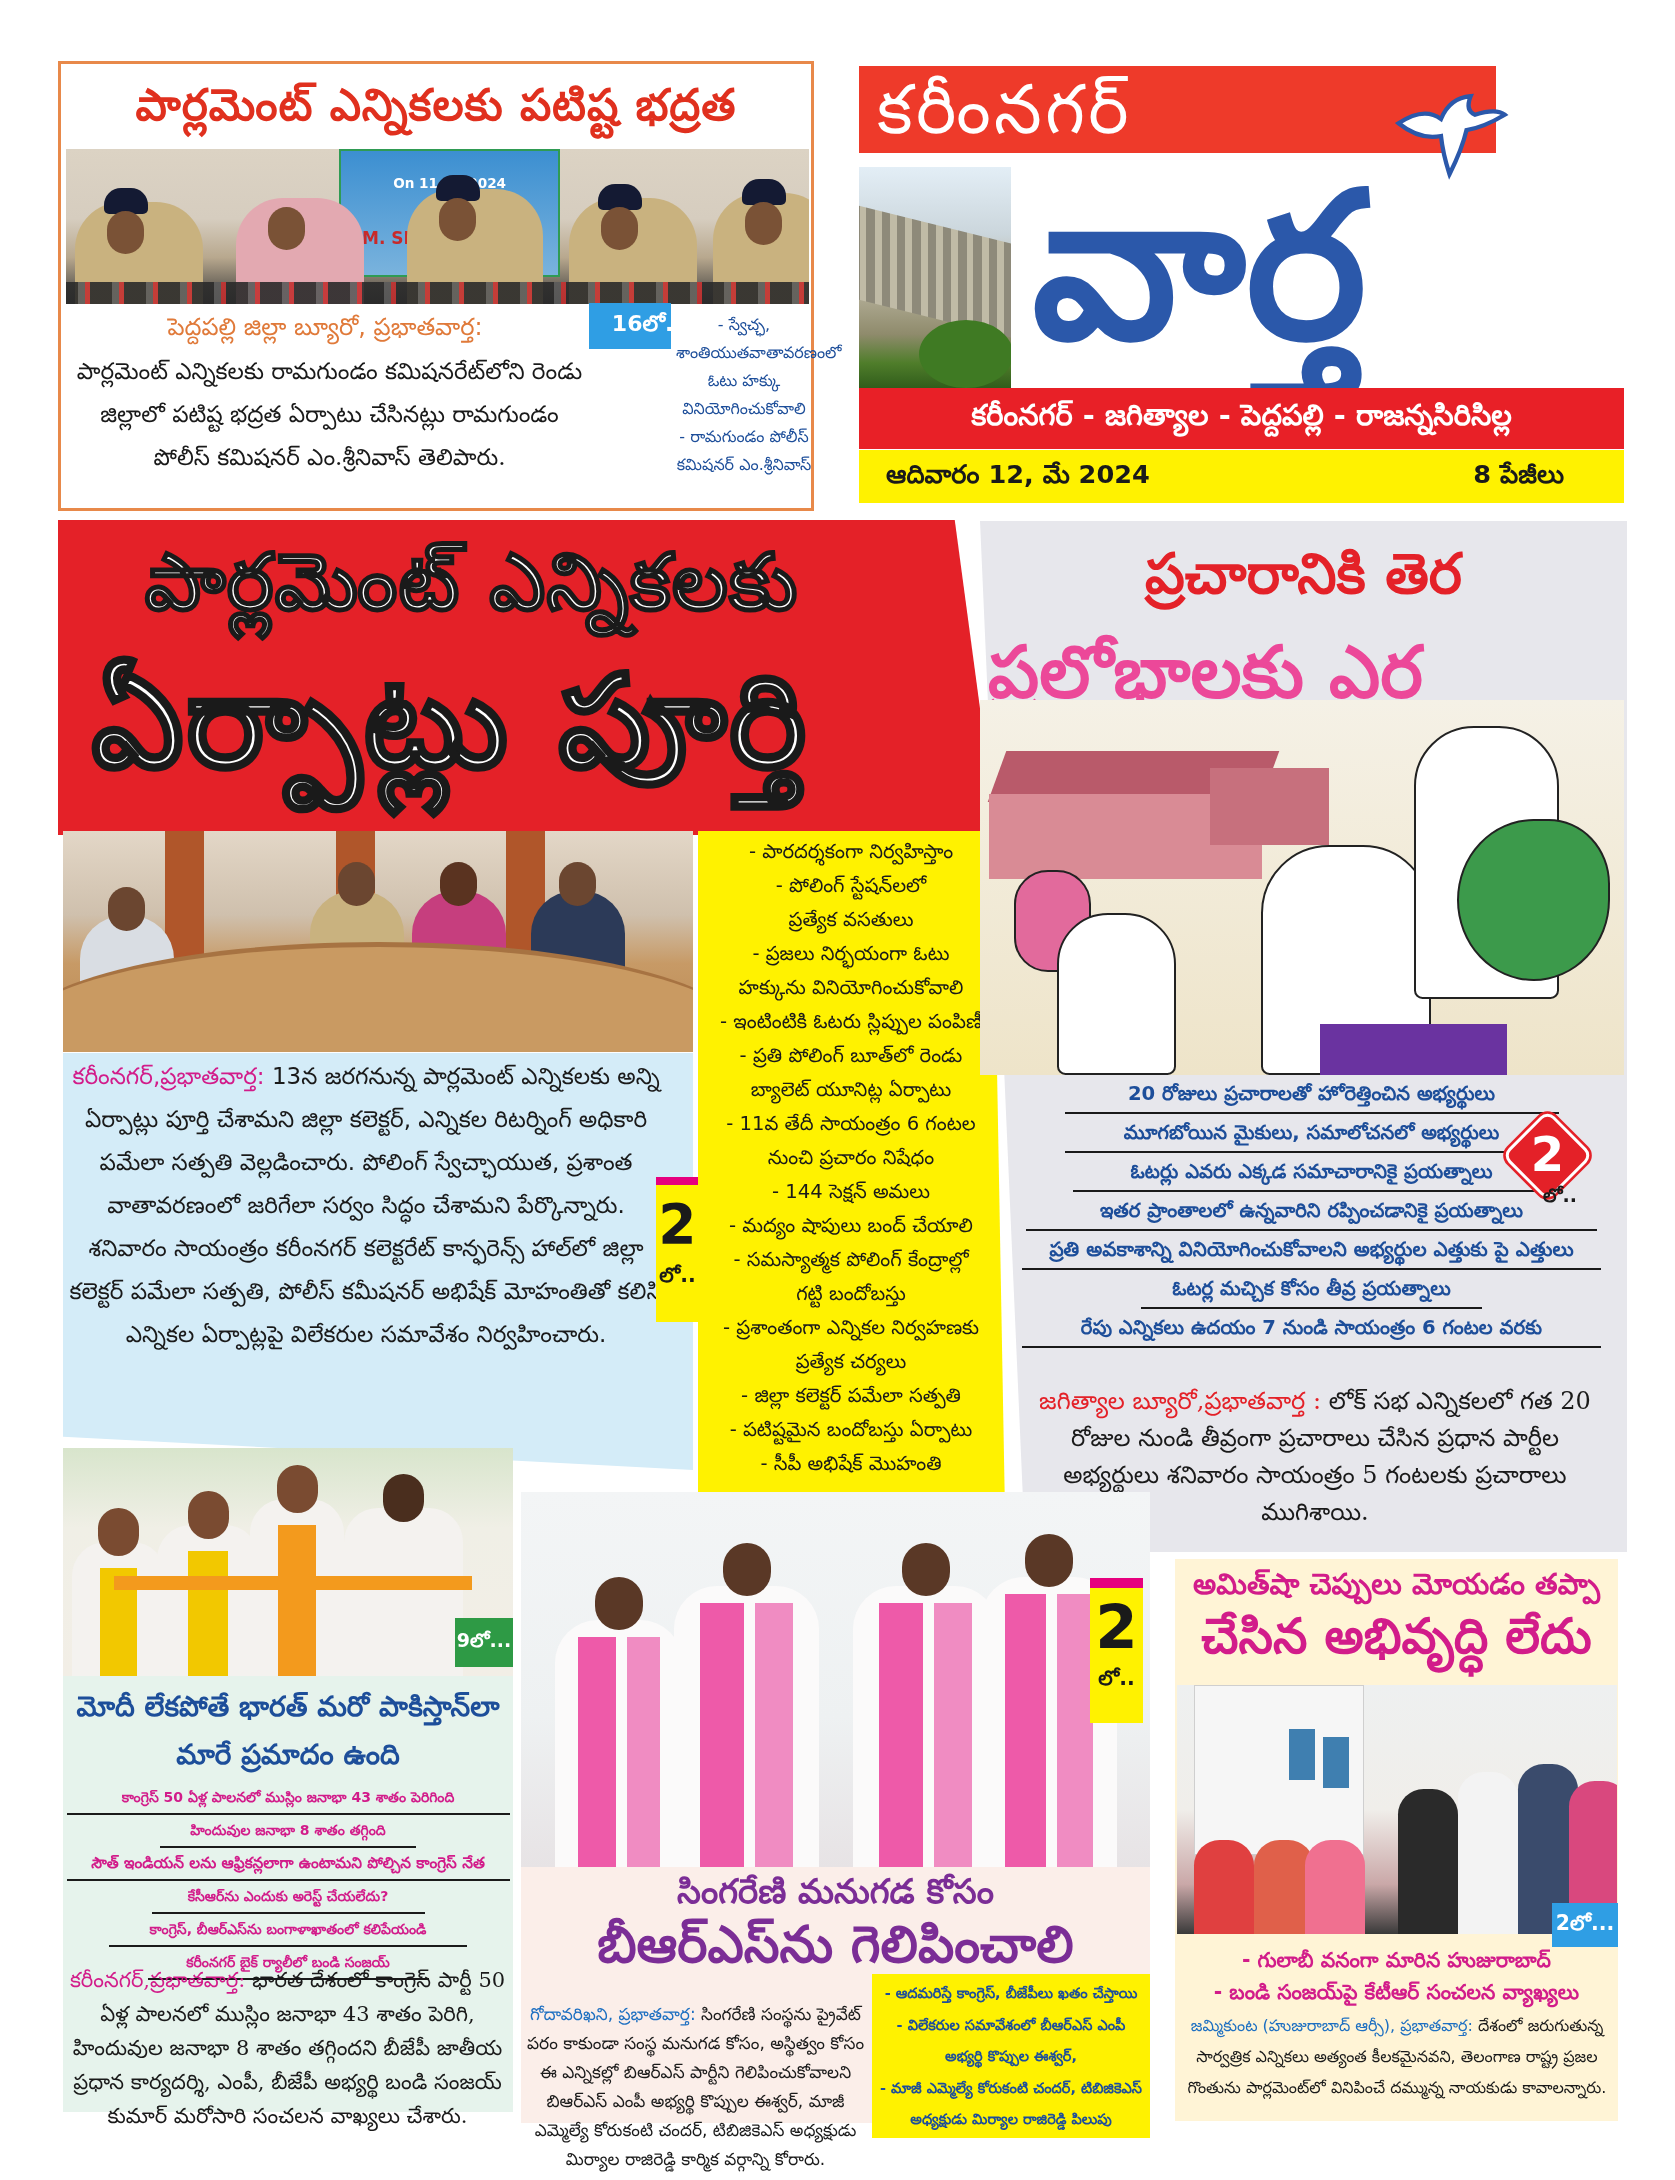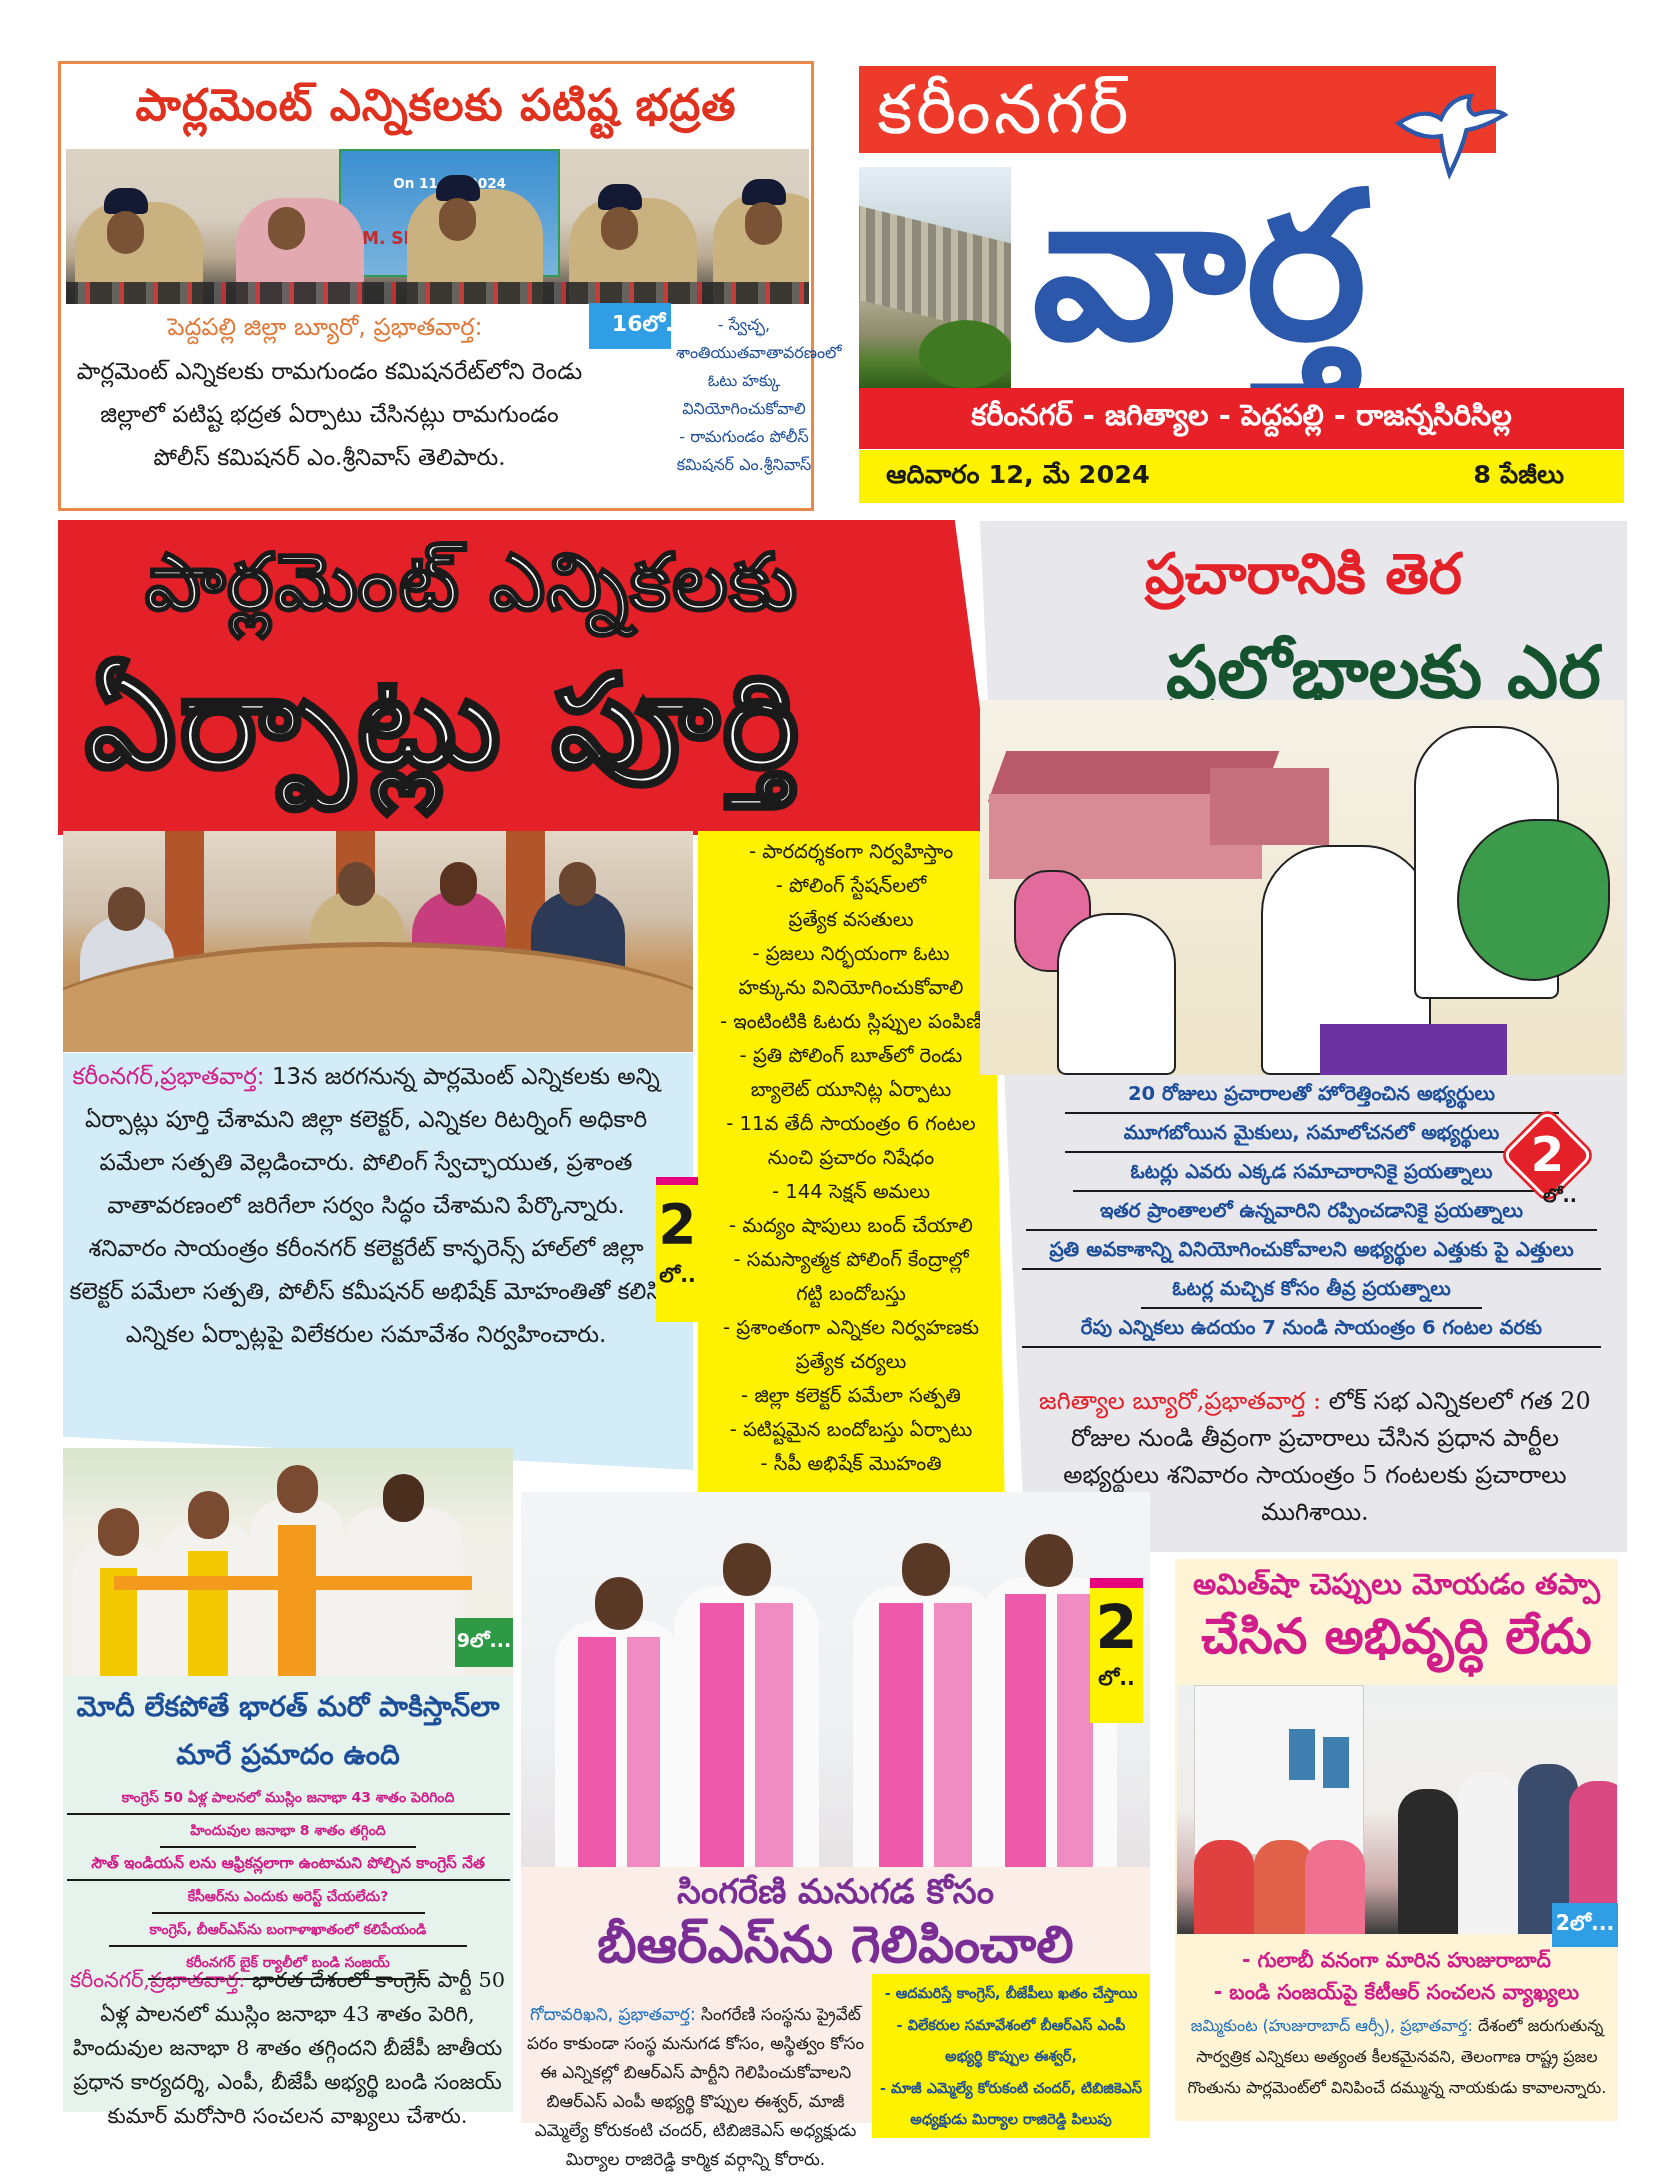--- a/index.html
+++ b/index.html
@@ -37,21 +37,21 @@
   #mast-title { left: 1032px; top: 147px; font-size: 204px; line-height: 239px; font-weight: bold; color: #2b58aa; }
   #dove { left: 1390px; top: 89px; width: 119px; height: 94px; }
   #mast-districts { left: 859px; top: 388px; width: 765px; height: 61px; background: #e82027; color: #fff; font-size: 29px; font-weight: bold; display:flex; align-items:center; justify-content:center; }
   #mast-dateband { left: 859px; top: 450px; width: 765px; height: 53px; background: #fff200; display:flex; align-items:center; justify-content:space-between; padding: 0 60px 0 27px; font-size: 25.6px; font-weight: bold; }
 
   
   #lead-red { left: 58px; top: 520px; width: 939px; height: 315px; background: #e42128;
     clip-path: polygon(0 0, 95.5% 0, 100% 100%, 0 100%); }
   #lead-line1 { left: 145px; top: 537px; font-size: 78px; font-weight: bold; color: #fff;
     -webkit-text-stroke: 2.6px #1a1a1a; letter-spacing: 1.7px; }
-  #lead-line2 { left: 85px; top: 647px; font-size: 128px; font-weight: bold; color: #fff;
+  #lead-line2 { left: 92px; top: 647px; font-size: 128px; font-weight: bold; color: #fff;
     -webkit-text-stroke: 4.3px #1a1a1a; letter-spacing: 3.4px; }
 
   #lead-photo { left: 63px; top: 831px; width: 630px; height: 221px; overflow:hidden;
     background: linear-gradient(180deg,#e3d7c7 0%,#cfc0ad 38%,#c79a66 60%,#b9864f 100%); }
   .panel { position:absolute; top: 0; height: 128px; width: 39px; background:#b0562a; }
   .table-arc { position:absolute; left: -51px; top: 111px; width: 733px; height: 187px; border-radius: 50% 50% 0 0; background:#c99a62; border-top: 5.1px solid #a77342; }
   .person { position:absolute; width: 94px; height: 119px; border-radius: 43px 43px 5.1px 5.1px; }
   .person .head { position:absolute; left: 28px; top: -29px; width: 37px; height: 44px; border-radius: 19px; background:#6b4630; }
 
   #lead-text-bg { left: 63px; top: 1053px; width: 630px; height: 417px; background: #d4ecf8;
@@ -64,21 +64,21 @@
   .pg2-lo { font-size: 20.4px; font-weight: bold; text-align: center; }
 
   #lead-yellow { left: 698px; top: 831px; width: 307px; height: 681px; background: #fff200;
     clip-path: polygon(0 0, 96% 0, 100% 100%, 0 100%); }
   #lead-points { left: 702px; top: 835px; width: 298px; font-size: 19.6px; line-height: 34px; text-align: center; }
 
   
   #rf-bg { left: 980px; top: 521px; width: 647px; height: 1031px; background: #e7e7ec;
     clip-path: polygon(0 0,100% 0,100% 100%,7% 100%); }
   #rf-head1 { left: 1031px; top: 541px; width: 545px; text-align: center; font-size: 56px; font-weight: bold; color: #e42128; }
-  #rf-head2 { left: 988px; top: 630px; width: 613px; text-align: right; font-size: 72px; font-weight: bold; color: #14532d; }
+  #rf-head2 { left: 988px; top: 630px; width: 613px; text-align: left; font-size: 72px; font-weight: bold; color: #ec4899; }
   #rf-cartoon { left: 980px; top: 700px; width: 644px; height: 375px; overflow: hidden; }
   .house { position:absolute; background:#d98b95; }
   .roof { position:absolute; background:#b95a6a; }
   .sky { position:absolute; left:0; top:0; width:100%; height:100%; background: linear-gradient(180deg,#f5f1e6,#eee4c9); }
   .fig { position:absolute; background:#fff; border: 2.6px solid #222; }
   .bag { position:absolute; background:#3c9a4b; border: 2.6px solid #222; border-radius: 50% 40% 50% 50%; }
   .purple { position:absolute; left: 1320px; top: 1024px; width: 187px; height: 51px; background: #6a33a0; }
 
   #rf-points { left: 1022px; top: 1075px; width: 579px; }
   .rf-pt { font-size: 19.6px; font-weight: bold; color: #1d4e9a; text-align: center; line-height: 37px; border-bottom: 2.6px solid #1a1a1a; margin: 0 auto; }

